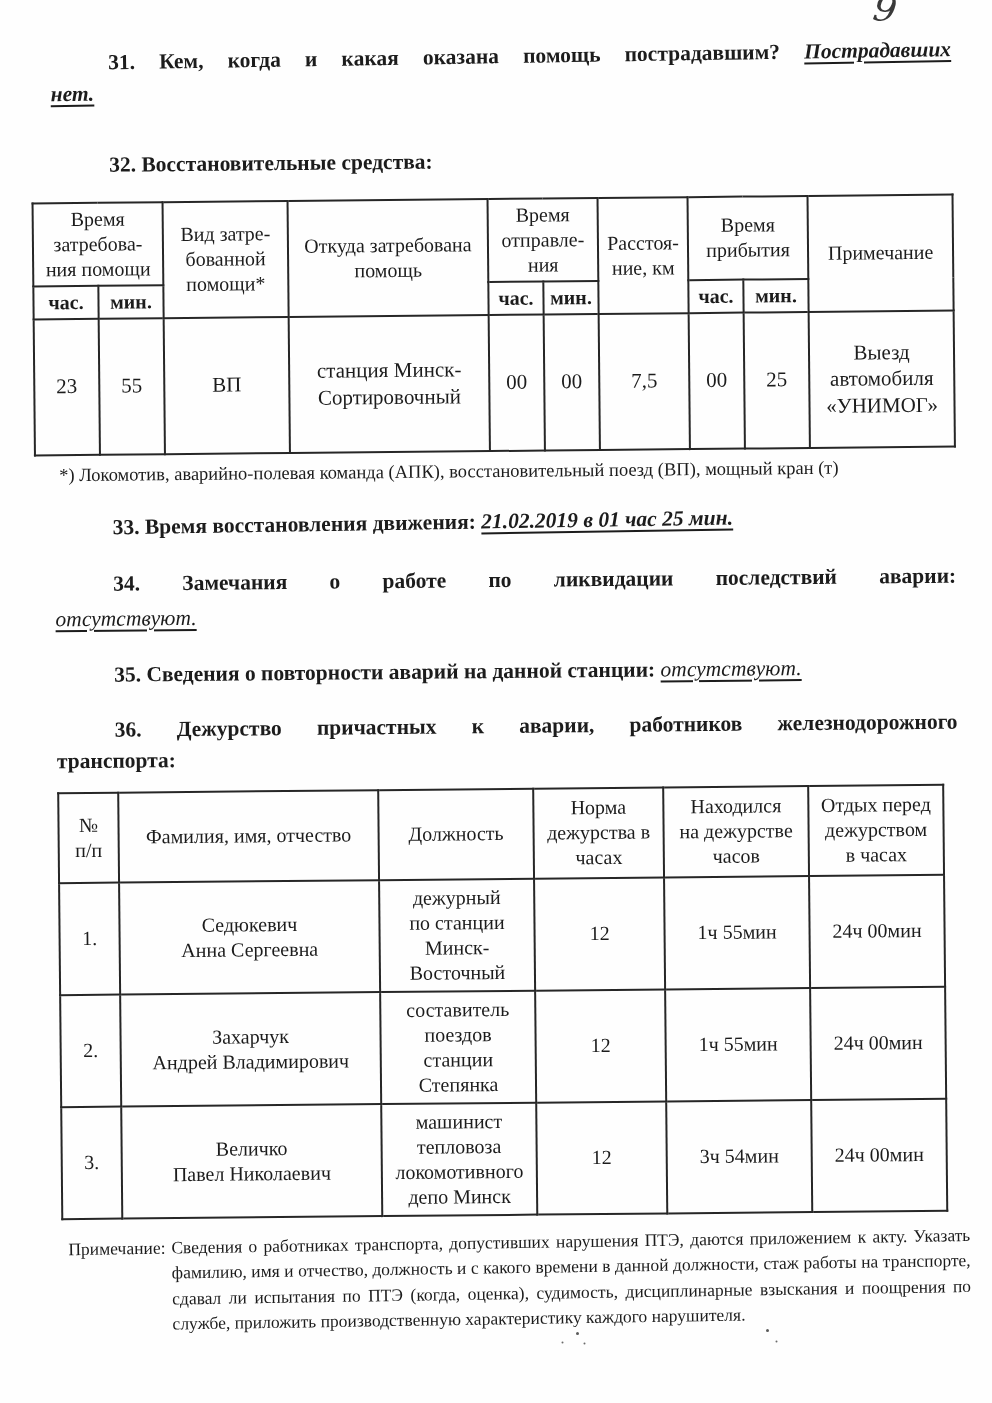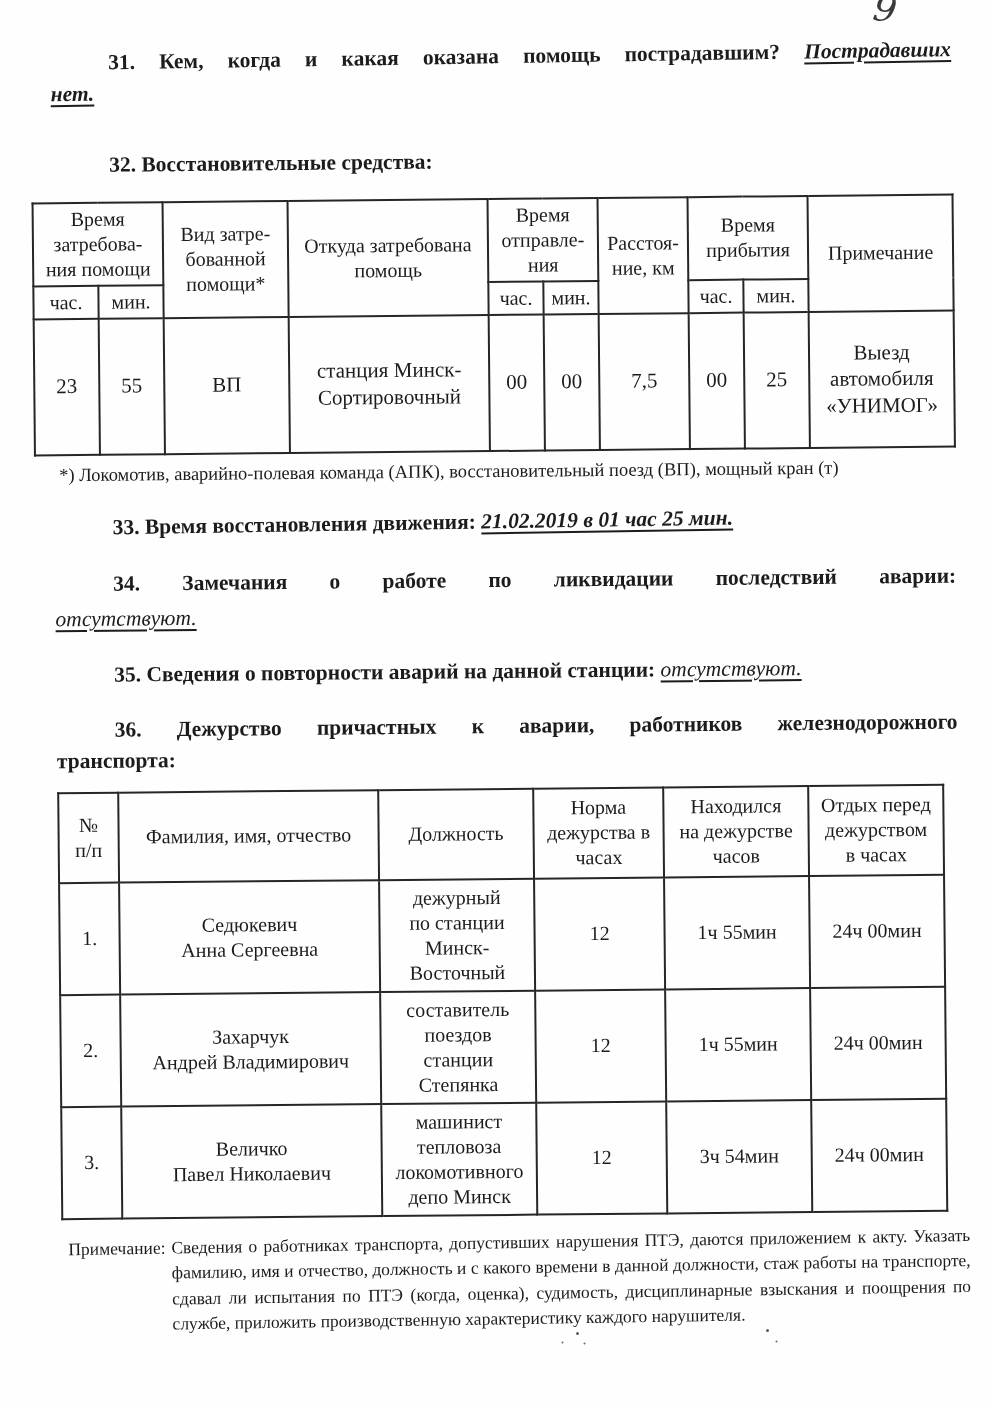--- a/index.html
+++ b/index.html
@@ -63,21 +63,21 @@
   td {
     border: 2px solid #262626;
     text-align: center;
     vertical-align: middle;
     padding: 3px 4px;
     white-space: pre-line;
     overflow: hidden;
   }
   .t1 { width: 920px; margin-left: 35px; }
   .t1 .hdr-row td { height: 72px; }
-  .t1 .sub-row td { height: 24px; }
+  .t1 .sub-row td { height: 24px; font-weight: bold; }
   .t1 .data-row td { height: 128px; font-size: 21px; }
   .t2 { width: 885px; margin-left: 55px; }
   .t2 .hdr-row td { height: 82px; }
   .t2 .data-row td { height: 104px; }
   .footnote {
     margin-left: 60px; margin-right: 30px;
     font-size: 18.5px; font-weight: normal;
   }
   .note {
     display: flex; align-items: flex-start;

